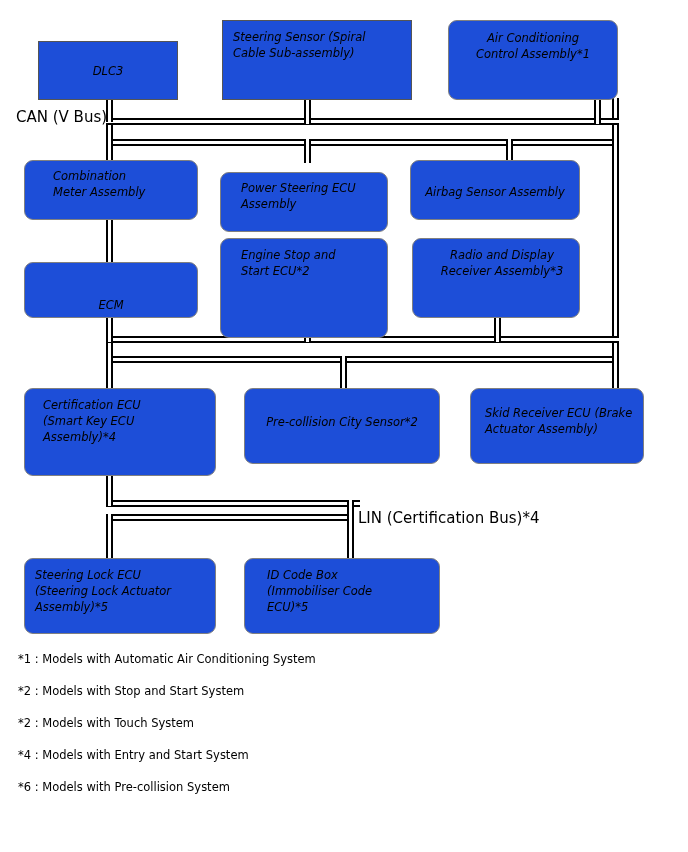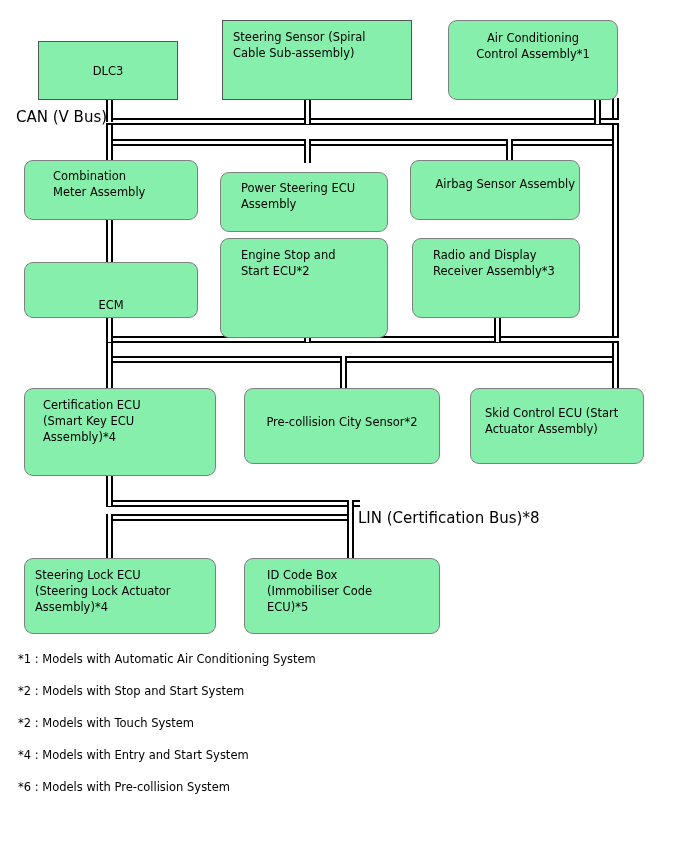--- a/index.html
+++ b/index.html
@@ -17,28 +17,29 @@
     width: 688px;
     height: 852px;
     background: #ffffff;
     overflow: hidden;
   }
 
   
   .box {
     position: absolute;
     box-sizing: border-box;
-    background: #86efac;
+    background: #1d4ed8;
     border: 1px solid #808080;
     border-radius: 9px;
     font-size: 11.5px;
     line-height: 16px;
     color: #000000;
     z-index: 5;
     padding: 0;
+    font-style: italic;
   }
   .box .txt {
     position: absolute;
     left: 14px;
     right: 8px;
     top: 12px;
     white-space: pre-line;
     text-align: left;
   }
   .box.center .txt {
@@ -178,67 +179,67 @@
     <span class="txt" style="left:28px; top:7px;">Combination
 Meter Assembly</span>
   </div>
 
   <div class="box" style="left:220px; top:160px; width:168px; height:60px;margin-top:12px;">
     <span class="txt" style="left:20px; top:7px;">Power Steering ECU
 Assembly</span>
   </div>
 
   <div class="box center" style="left:410px; top:160px; width:170px; height:60px;">
-    <span class="txt" style="top:15px;text-align:right;">Airbag Sensor Assembly</span>
+    <span class="txt" style="top:23px;">Airbag Sensor Assembly</span>
   </div>
 
   <div class="box center" style="left:24px; top:262px; width:174px; height:56px;">
     <span class="txt" style="top:34px;">ECM</span>
   </div>
 
   <div class="box" style="left:220px; top:238px; width:168px; height:100px;">
     <span class="txt" style="left:20px; top:8px;">Engine Stop and
 Start ECU*2</span>
   </div>
 
   <div class="box" style="left:412px; top:238px; width:168px; height:80px;">
-    <span class="txt" style="left:20px; top:8px;">Radio and Display
+    <span class="txt" style="left:20px; top:8px;text-align:center;">Radio and Display
 Receiver Assembly*3</span>
   </div>
 
   <div class="box" style="left:24px; top:388px; width:192px; height:88px;">
     <span class="txt" style="left:18px; top:8px;">Certification ECU
 (Smart Key ECU
 Assembly)*4</span>
   </div>
 
   <div class="box center" style="left:244px; top:388px; width:196px; height:76px;">
     <span class="txt" style="top:25px;">Pre-collision City Sensor*2</span>
   </div>
 
   <div class="box" style="left:470px; top:388px; width:174px; height:76px;">
-    <span class="txt" style="left:14px; top:16px;">Skid Control ECU (Start
+    <span class="txt" style="left:14px; top:16px;">Skid Receiver ECU (Brake
 Actuator Assembly)</span>
   </div>
 
   <div class="box" style="left:24px; top:558px; width:192px; height:76px;">
     <span class="txt" style="left:10px; top:8px;">Steering Lock ECU
 (Steering Lock Actuator
-Assembly)*4</span>
+Assembly)*5</span>
   </div>
 
   <div class="box" style="left:244px; top:558px; width:196px; height:76px;padding-left:45px;">
     <span class="txt" style="left:22px; top:8px;">ID Code Box
 (Immobiliser Code
 ECU)*5</span>
   </div>
 
   <div class="label" style="left:16px; top:110px;">CAN (V Bus)</div>
 
-  <div class="label" style="left:358px; top:511px;">LIN (Certification Bus)*8</div>
+  <div class="label" style="left:358px; top:511px;">LIN (Certification Bus)*4</div>
 
   <div class="notes">
     <div class="note">*1 : Models with Automatic Air Conditioning System</div>
     <div class="note">*2 : Models with Stop and Start System</div>
     <div class="note">*2 : Models with Touch System</div>
     <div class="note">*4 : Models with Entry and Start System</div>
     <div class="note">*6 : Models with Pre-collision System</div>
   </div>
 
 </div>

